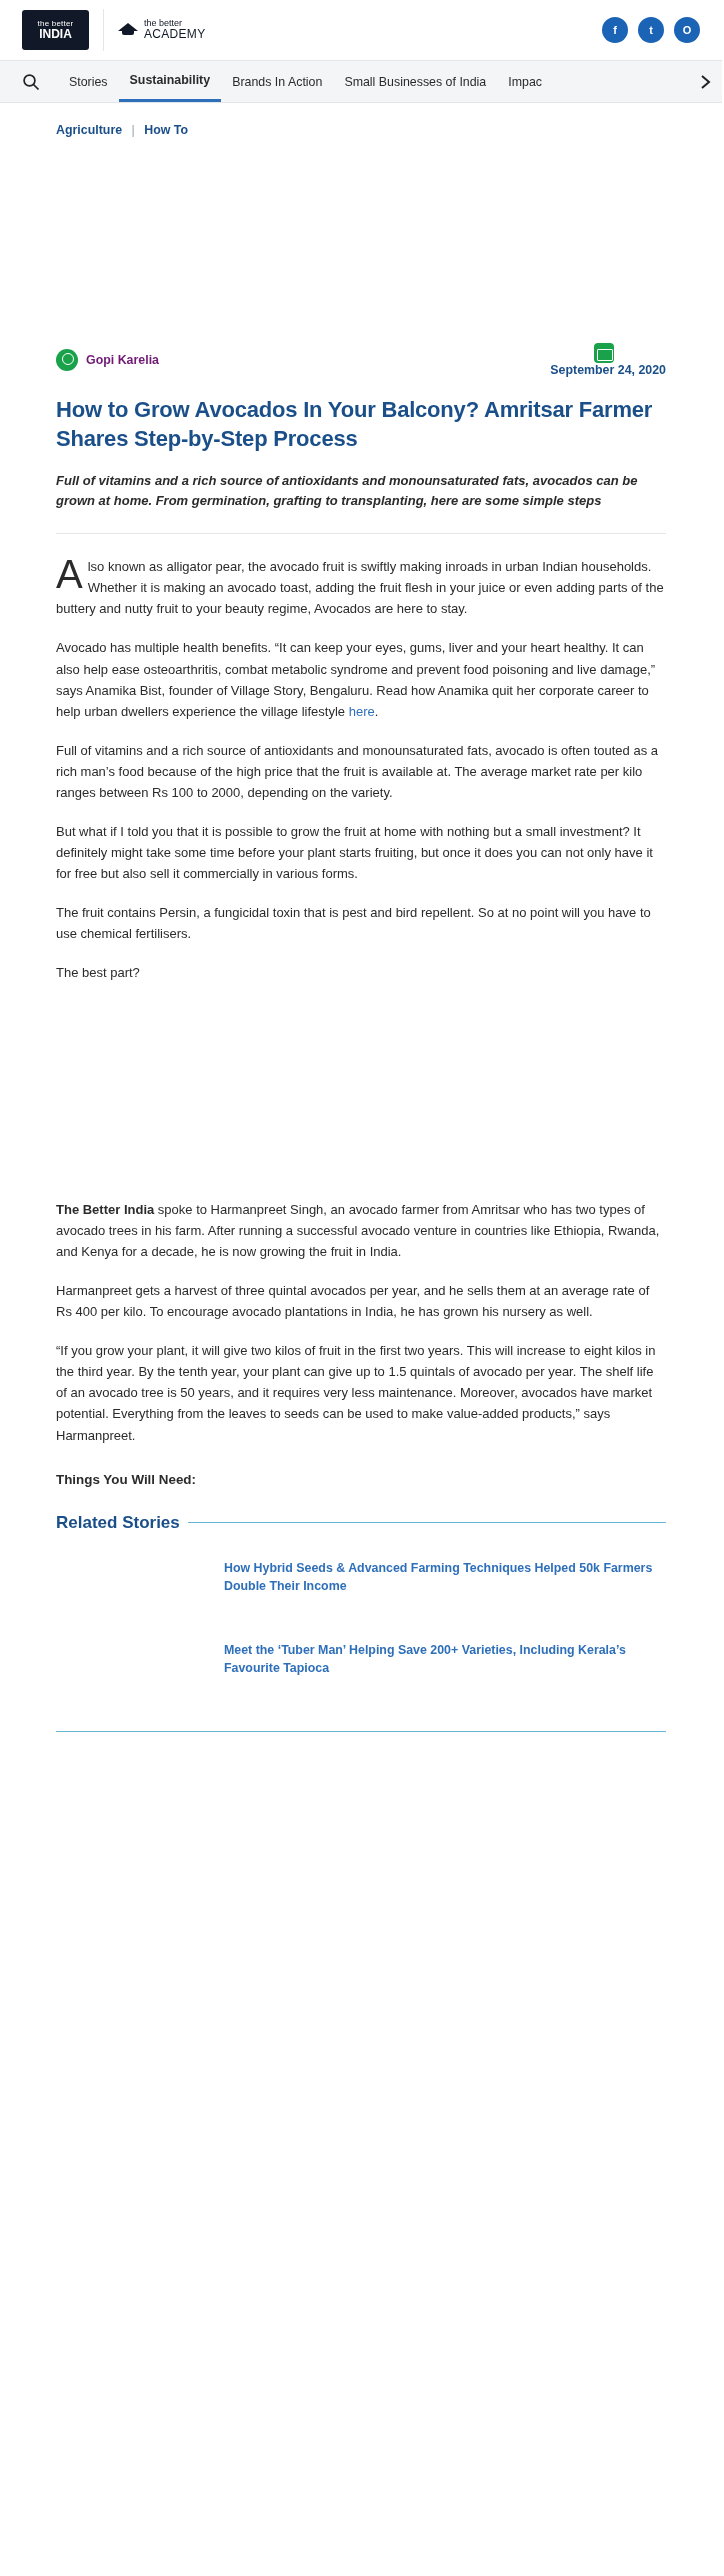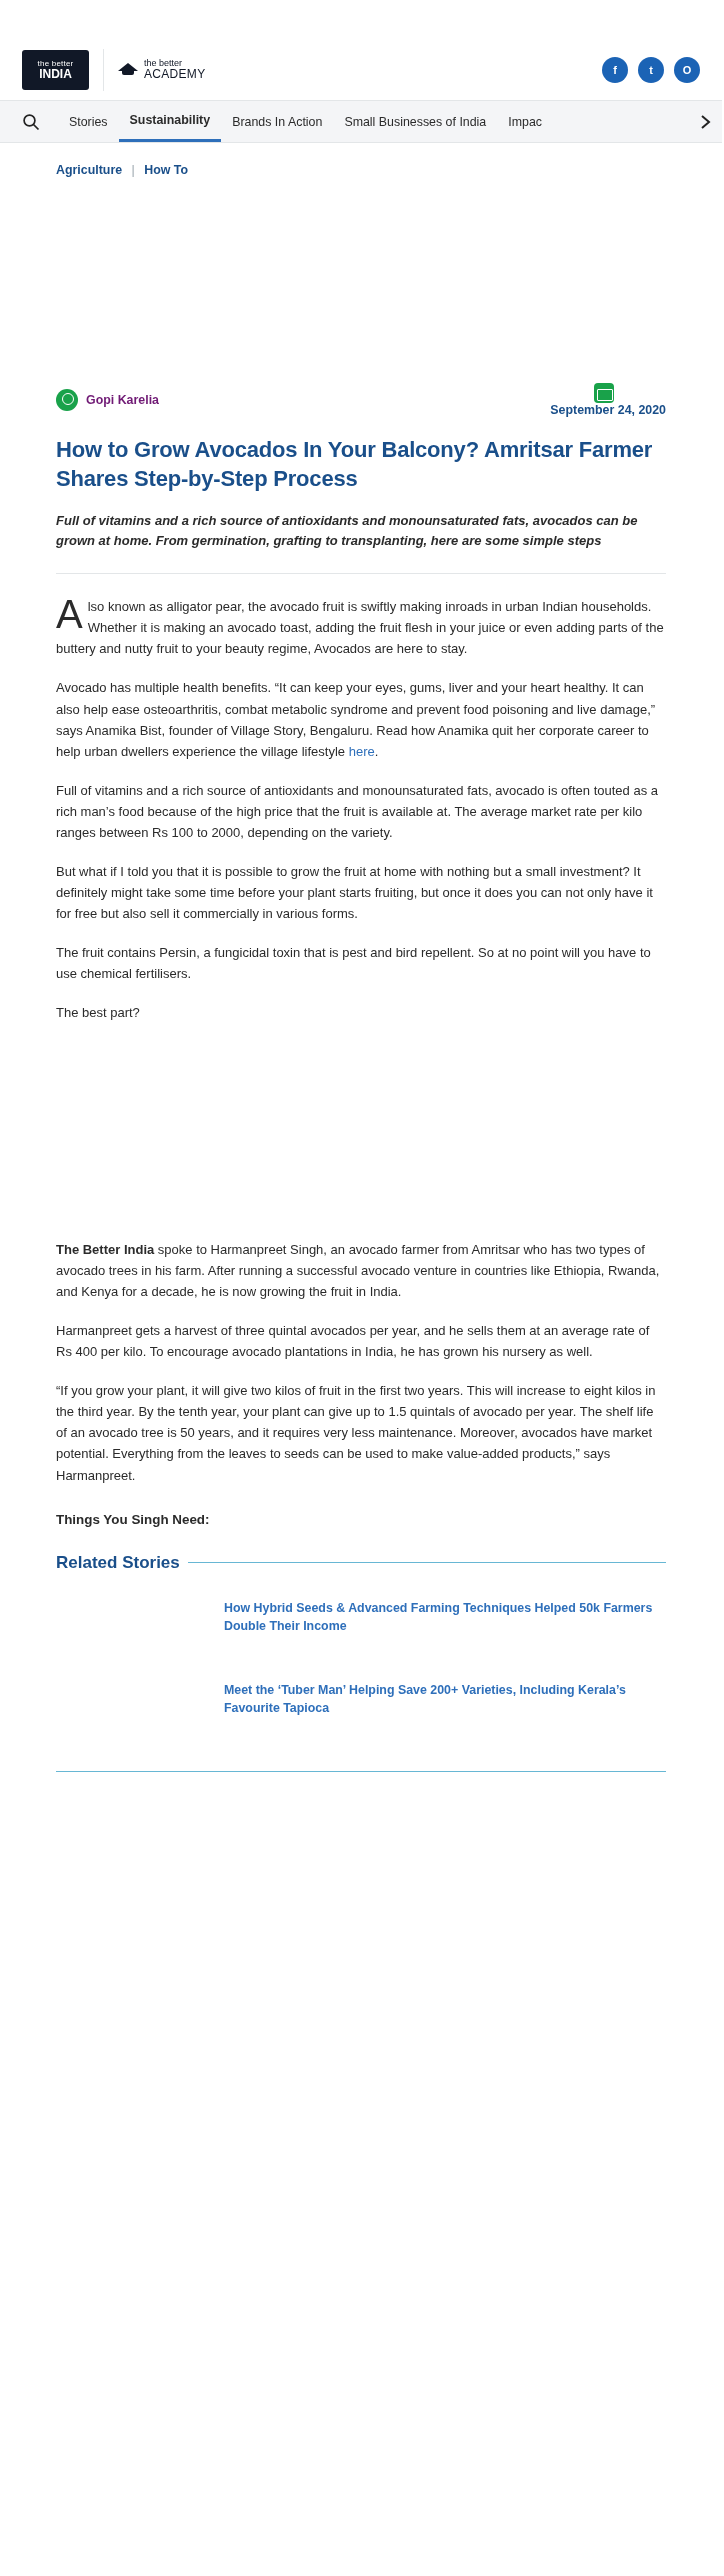--- a/index.html
+++ b/index.html
@@ -3,21 +3,21 @@
 <meta charset="utf-8">
 <style>
   * { box-sizing: border-box; }
   html, body { margin:0; padding:0; }
   body {
     width: 725px;
     font-family: "Liberation Sans", sans-serif;
     background: #ffffff;
     color: #222222;
   }
-  .page { width: 722px; position: relative; margin-top: 40px; }
+  .page { width: 722px; position: relative; }
 
   
   .topbar {
     height: 61px;
     border-bottom: 1px solid #e3e6e8;
     display: flex;
     align-items: center;
     padding: 0 22px;
     background: #fff;
   }
@@ -251,21 +251,21 @@
     <p class="body">The best part?</p>
 
     <div class="midgap"></div>
 
     <p class="body">
       <span class="strong">The Better India</span><span> spoke to Harmanpreet Singh, an avocado farmer from Amritsar who has two types of avocado trees in his farm. After running a successful avocado venture in countries like Ethiopia, Rwanda, and Kenya for a decade, he is now growing the fruit in India.</span>
     </p>
     <p class="body">Harmanpreet gets a harvest of three quintal avocados per year, and he sells them at an average rate of Rs 400 per kilo. To encourage avocado plantations in India, he has grown his nursery as well.</p>
     <p class="body">“If you grow your plant, it will give two kilos of fruit in the first two years. This will increase to eight kilos in the third year. By the tenth year, your plant can give up to 1.5 quintals of avocado per year. The shelf life of an avocado tree is 50 years, and it requires very less maintenance. Moreover, avocados have market potential. Everything from the leaves to seeds can be used to make value-added products,” says Harmanpreet.</p>
 
-    <h3 class="subhead">Things You Singh Need:</h3>
+    <h3 class="subhead">Things You Will Need:</h3>
 
     <div class="related">
       <div class="related-head">
         <span class="t">Related Stories</span>
         <span class="line"></span>
       </div>
 
       <div class="rel-item">
         <div class="rel-thumb"></div>
         <div class="rel-title">How Hybrid Seeds &amp; Advanced Farming Techniques Helped 50k Farmers Double Their Income</div>

